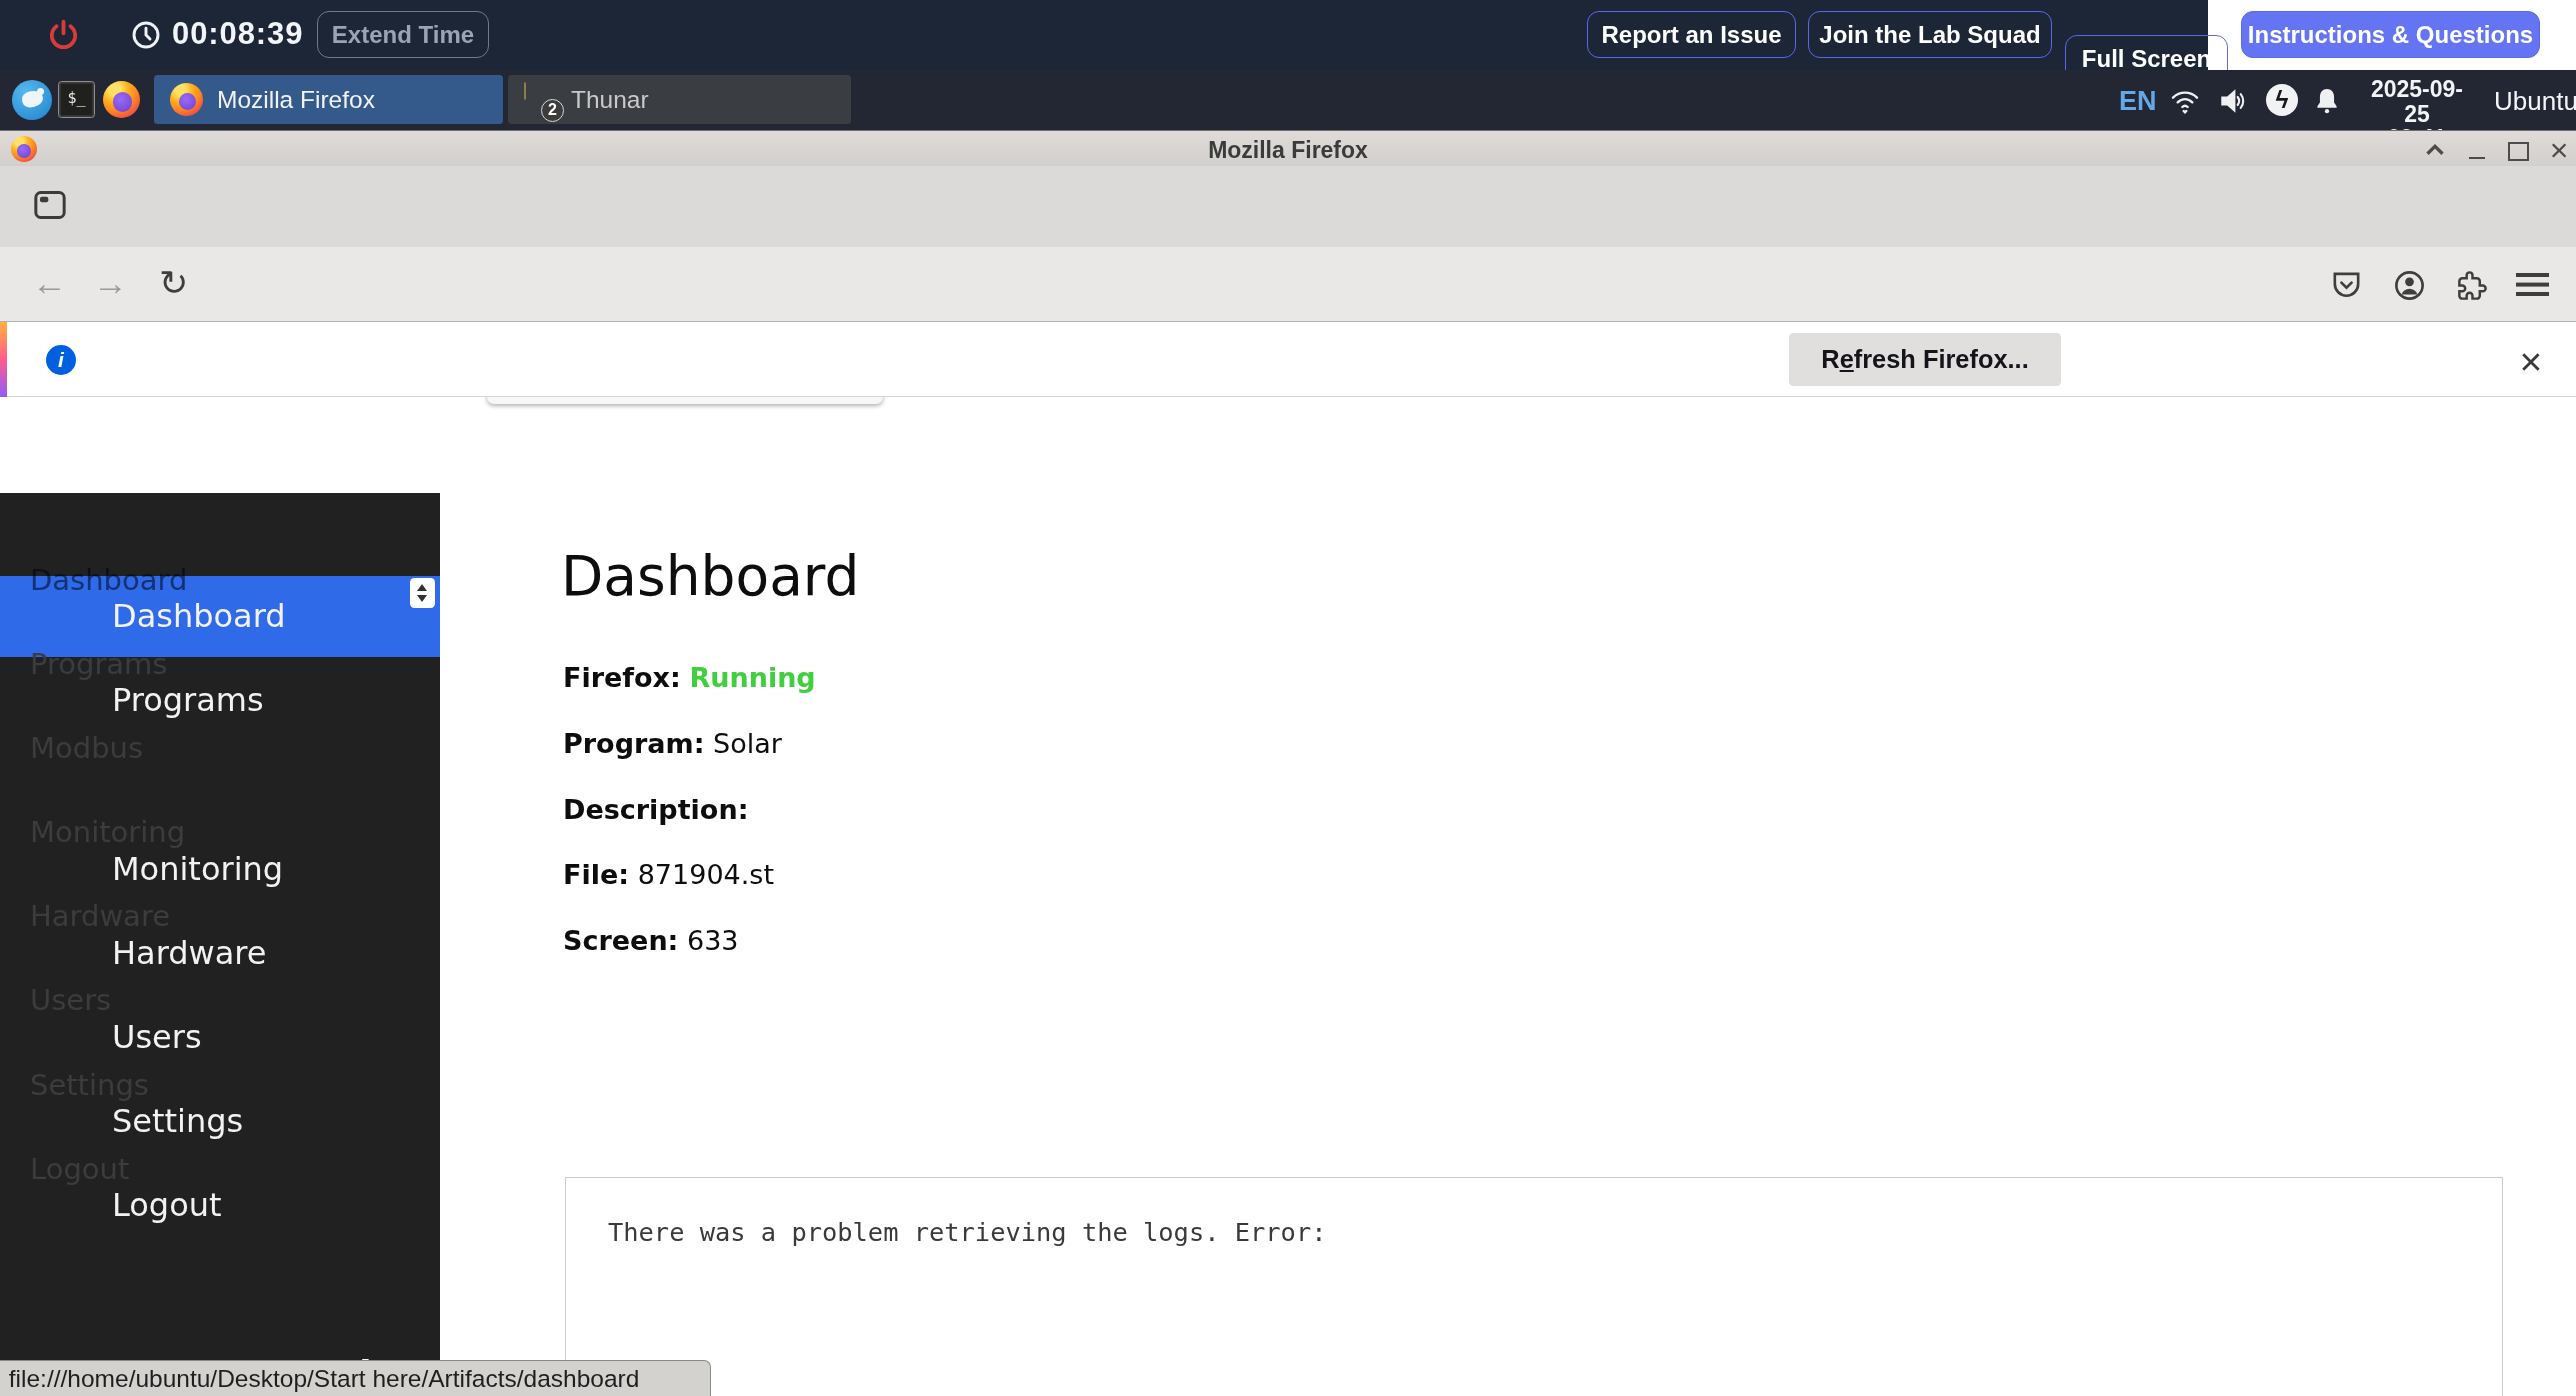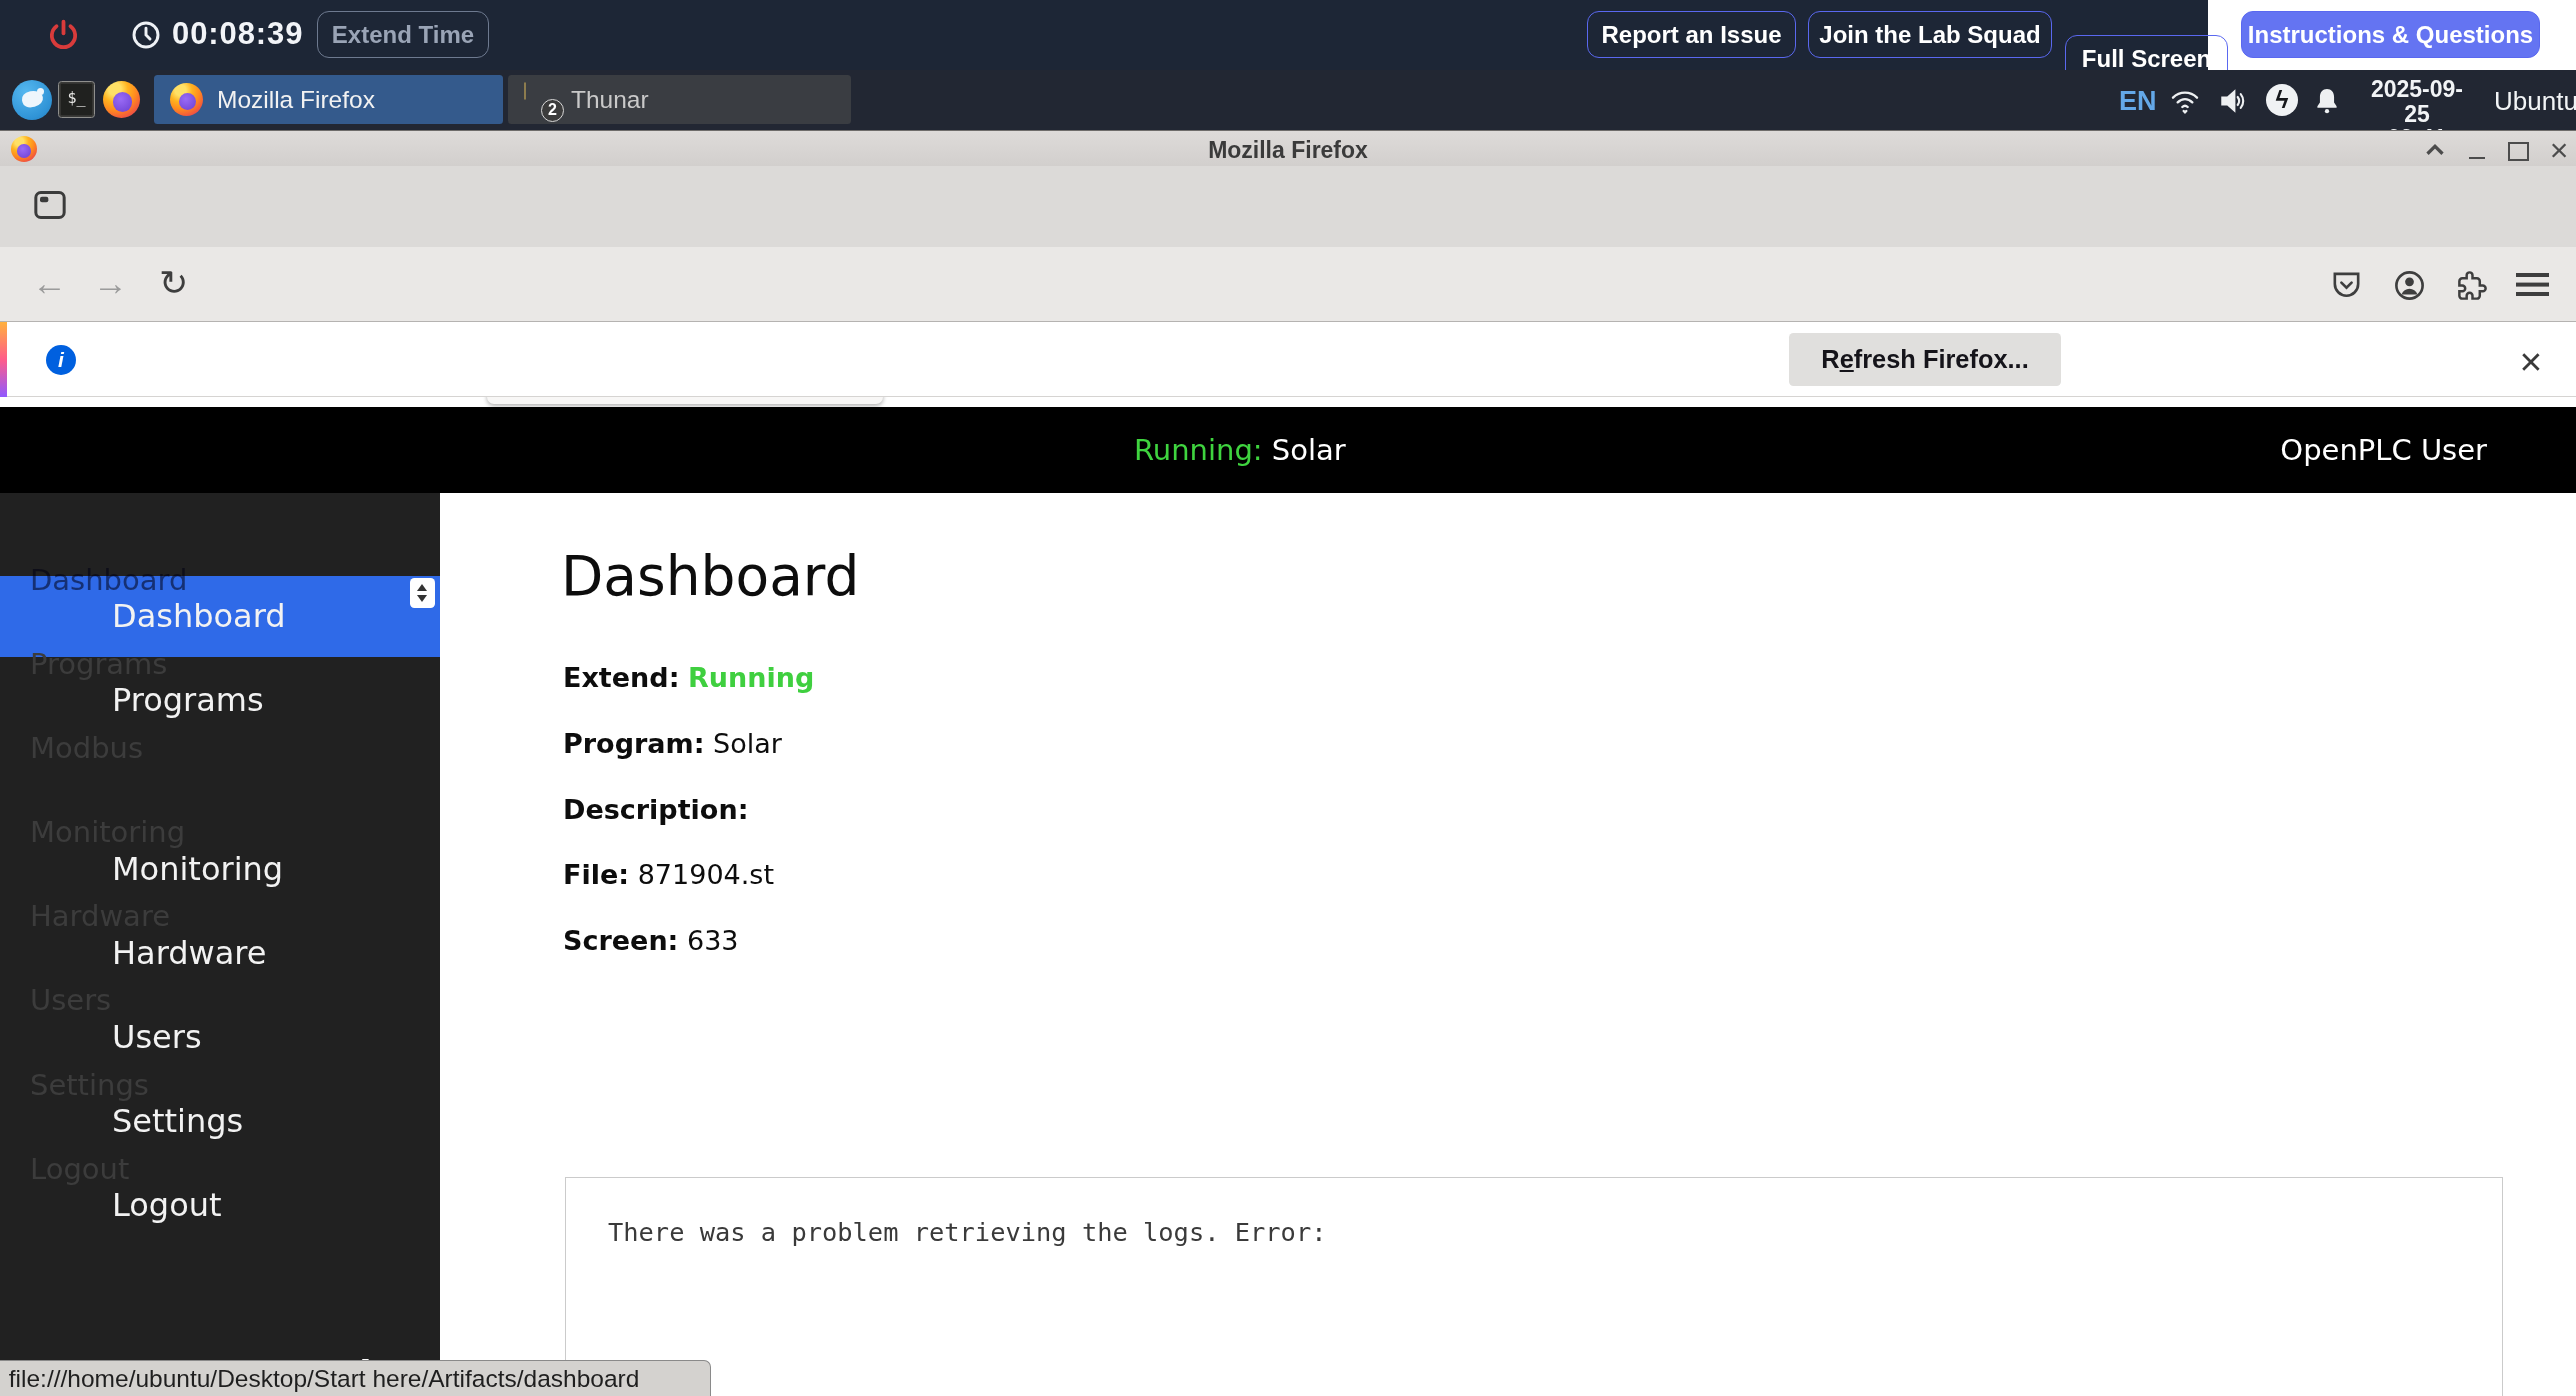--- a/index.html
+++ b/index.html
@@ -289,24 +289,20 @@
     <div id="notif-stripe" class="abs"></div>
     <div id="info-icon" class="abs"></div>
     <div id="refresh-btn" class="abs">
         <span>R</span>
         <span class="key">e</span>
         <span>fresh Firefox...</span>
       </div>
     <div id="notif-close" class="abs"></div>
   </div>
 
-  <div id="app-header" class="abs">
-    <div id="hdr-status" class="abs"><span class="green">Running:</span> <span>Solar</span></div>
-    <div id="hdr-user" class="abs">OpenPLC User</div>
-  </div>
 
   <div id="sidebar" class="abs">
     <div id="selected-row" class="abs"></div>
 
     <div class="abs side-ghost on-blue" style="top:65px">Dashboard</div>
     <div class="abs side-ghost" style="top:149px">Programs</div>
     <div class="abs side-ghost" style="top:233px">Modbus</div>
     <div class="abs side-ghost" style="top:317px">Monitoring</div>
     <div class="abs side-ghost" style="top:401px">Hardware</div>
     <div class="abs side-ghost" style="top:485px">Users</div>
@@ -321,21 +317,21 @@
     <div class="abs side-item" style="top:588px">Settings</div>
     <div class="abs side-item" style="top:672px">Logout</div>
 
     <div id="side-scroll" class="abs"></div>
     <div id="side-partial" class="abs">Status: Runnin</div>
   </div>
 
   <div id="content" class="abs">
     <h1 id="main-title" class="abs">Dashboard</h1>
 
-    <div class="abs field-row" style="top:169px"><b>Extend:</b> <span class="green">Running</span></div>
+    <div class="abs field-row" style="top:169px"><b>Firefox:</b> <span class="green">Running</span></div>
     <div class="abs field-row" style="top:235px"><b>Program:</b> <span>Solar</span></div>
     <div class="abs field-row" style="top:301px"><b>Description:</b> <span></span></div>
     <div class="abs field-row" style="top:366px"><b>File:</b> <span>871904.st</span></div>
     <div class="abs field-row" style="top:432px"><b>Screen:</b> <span>633</span></div>
 
     <div id="log-box" class="abs">
       <div id="log-text">There was a problem retrieving the logs. Error:</div>
     </div>
   </div>
 

